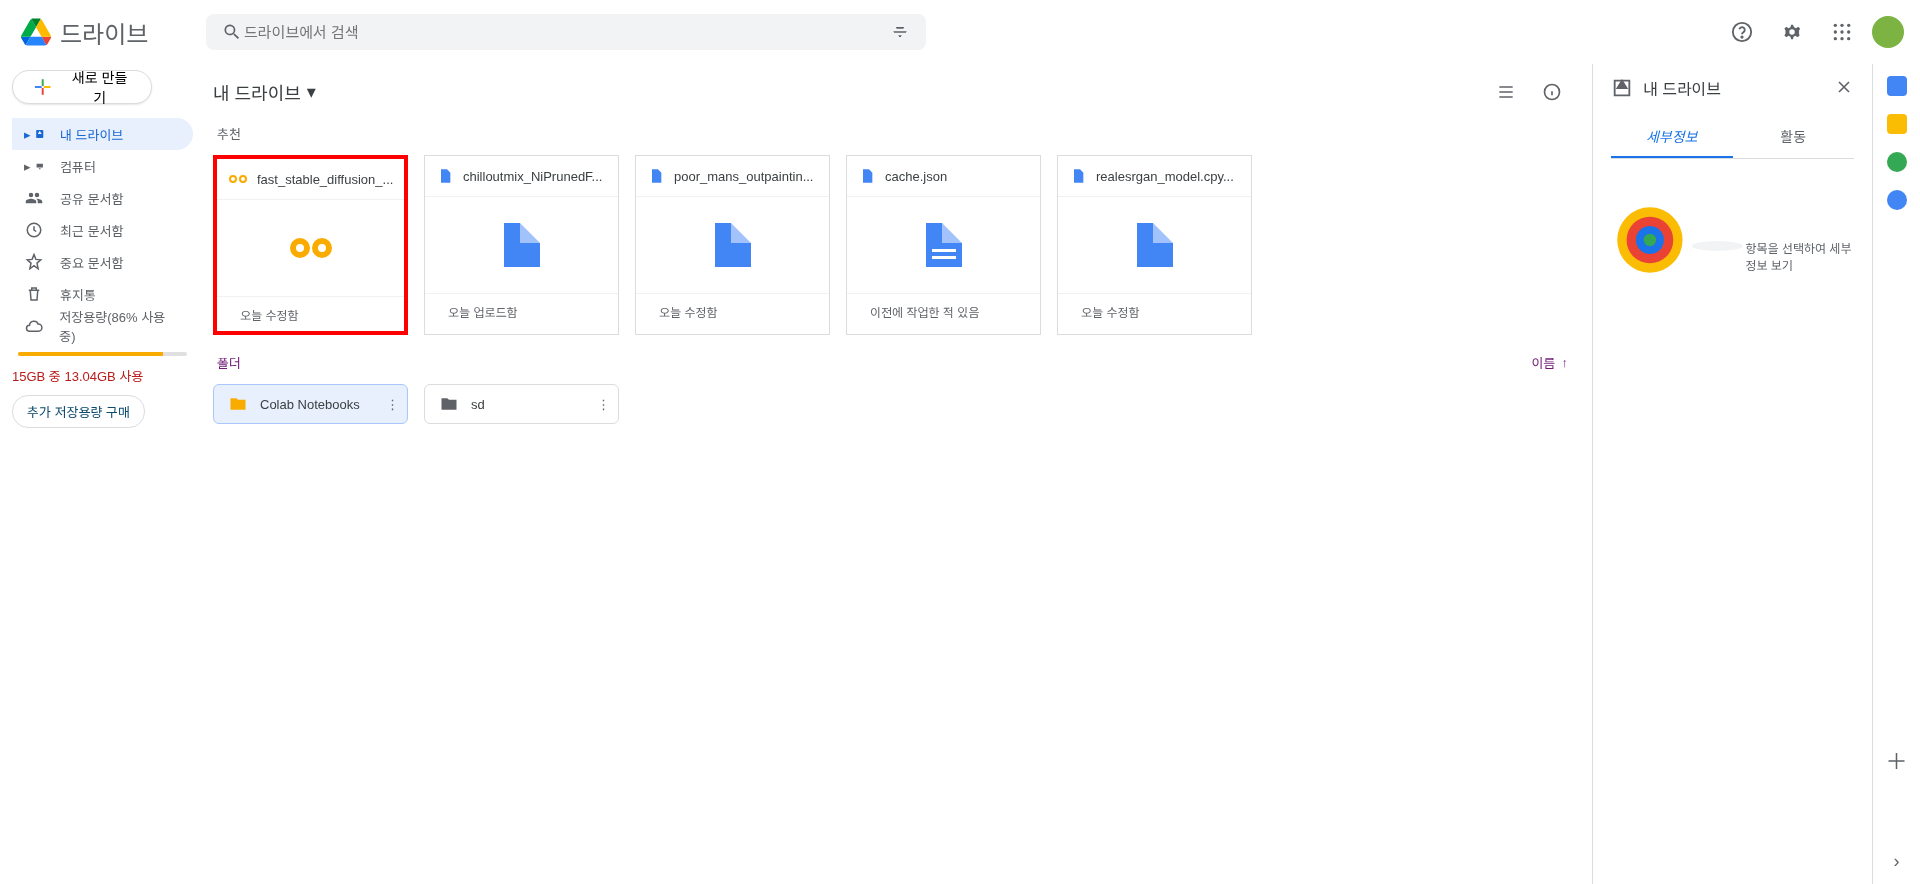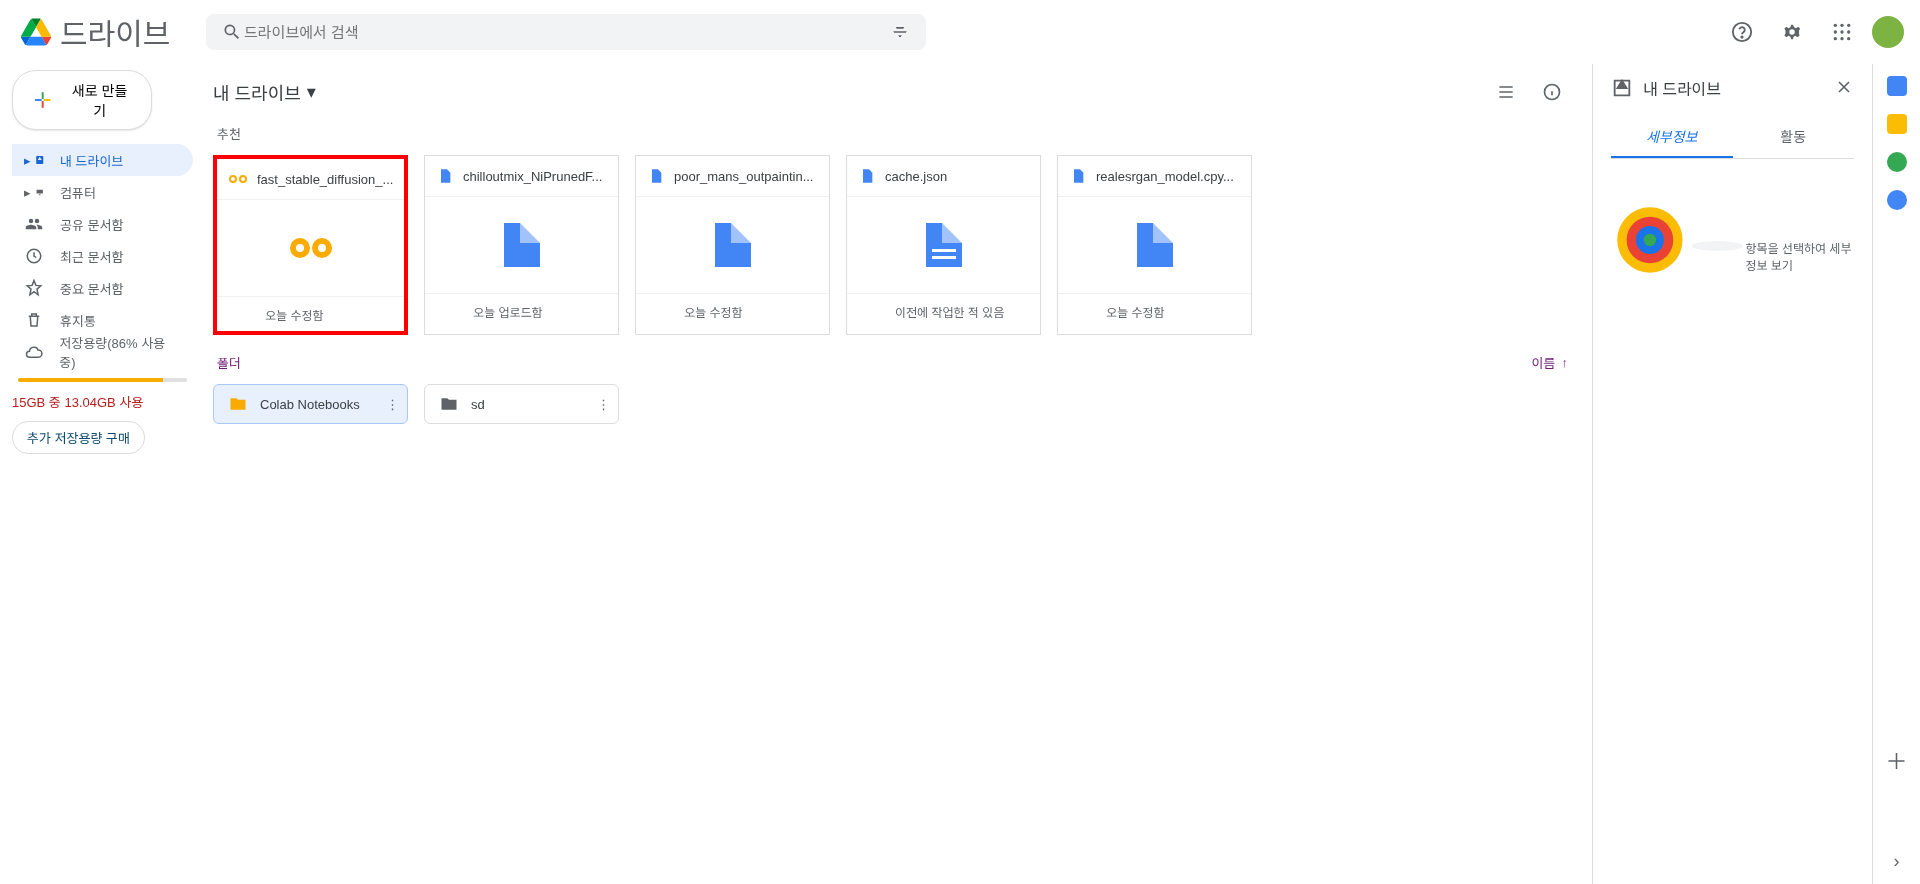--- a/index.html
+++ b/index.html
@@ -1,47 +1,47 @@
 <!DOCTYPE html>
 <html><head>
 <meta charset="utf-8">
 <style>
 * { margin:0; padding:0; box-sizing:border-box; font-family:Arial, "Noto Sans KR", sans-serif; }
 body { background:#fff; font-size:14px; color:#3c4043; }
 .header { display:flex; align-items:center; height:64px; padding:0 16px; }
 .logo-area { display:flex; align-items:center; width:190px; }
 .drive-logo { width:40px; height:40px; display:flex; align-items:center; justify-content:center; }
-.app-name { font-size:30px; color:#5f6368; margin-left:4px; }
+.app-name { font-size:24px; color:#5f6368; margin-left:4px; }
 .search-bar { flex:0 0 720px; height:36px; background:#f1f3f4; border-radius:8px; display:flex; align-items:center; padding:0 14px; }
 .search-bar input { flex:1; border:none; background:transparent; font-size:15px; outline:none; color:#5f6368; }
 .header-right { margin-left:auto; display:flex; align-items:center; gap:10px; }
 .icon-btn { width:40px; height:40px; border-radius:50%; display:flex; align-items:center; justify-content:center; cursor:pointer; color:#5f6368; }
 .avatar { width:32px; height:32px; border-radius:50%; background:#7cb342; }
 .body { display:flex; height:calc(100vh - 64px); }
 .sidebar { width:205px; padding:6px 0 0 12px; }
-.new-btn { width:140px; height:60px; border:1px solid #dadce0; border-radius:24px; background:#fff; display:flex; align-items:center; gap:12px; padding:0 18px; font-size:14px; cursor:pointer; box-shadow:0 1px 2px rgba(0,0,0,0.1); margin-bottom:14px; }
+.new-btn { width:140px; height:34px; border:1px solid #dadce0; border-radius:24px; background:#fff; display:flex; align-items:center; gap:12px; padding:0 18px; font-size:14px; cursor:pointer; box-shadow:0 1px 2px rgba(0,0,0,0.1); margin-bottom:14px; }
 .nav-item { display:flex; align-items:center; height:32px; padding:0 12px; border-radius:0 16px 16px 0; cursor:pointer; font-size:13px; color:#5f6368; margin-right:12px; }
 .nav-item.active { background:#e8f0fe; color:#1967d2; }
 .nav-item .nav-icon { width:20px; display:flex; align-items:center; justify-content:center; margin-right:16px; }
 .storage-bar { margin:10px 18px 0 6px; }
 .storage-track { height:4px; background:#e0e0e0; border-radius:2px; overflow:hidden; }
 .storage-fill { height:100%; width:86%; background:#f9ab00; }
 .storage-text { font-size:13px; color:#b91c1c; margin:10px 0; }
 .buy-btn { border:1px solid #dadce0; border-radius:16px; padding:6px 14px; font-size:13px; color:#0c4a6e; background:#fff; cursor:pointer; }
 .main { flex:1; padding:0 16px 0 8px; overflow:auto; }
 .breadcrumb-row { display:flex; align-items:center; height:56px; }
 .breadcrumb { font-size:18px; color:#3c4043; display:flex; align-items:center; gap:6px; cursor:pointer; }
 .breadcrumb-row .right { margin-left:auto; display:flex; gap:6px; }
 .section-label { font-size:13px; color:#5f6368; margin:4px 0 12px 4px; }
 .cards { display:flex; gap:16px; margin-bottom:18px; }
 .card { width:195px; border:1px solid #dadce0; border-radius:0; overflow:hidden; cursor:pointer; background:#fff; }
 .card.highlighted { border:4px solid #ff0000; }
 .card-top { display:flex; align-items:center; height:40px; padding:0 12px; gap:10px; font-size:13px; color:#3c4043; white-space:nowrap; overflow:hidden; text-overflow:ellipsis; }
 .card-preview { height:98px; display:flex; align-items:center; justify-content:center; background:#fff; border-top:1px solid #f1f1f1; border-bottom:1px solid #f1f1f1; }
-.card-foot { height:34px; display:flex; align-items:center; padding:0 12px; font-size:12px; color:#5f6368;margin-left:36px; }
+.card-foot { height:34px; display:flex; align-items:center; padding:0 23px; font-size:12px; color:#5f6368; }
 .folders-header { display:flex; align-items:center; font-size:13px; color:#701a75; margin:8px 4px 12px; }
 .folders-header .sort { margin-left:auto; display:flex; align-items:center; gap:6px; cursor:pointer; }
 .folder-row { display:flex; gap:16px; }
 .folder-chip { width:195px; height:40px; border:1px solid #dadce0; border-radius:6px; display:flex; align-items:center; padding:0 8px 0 14px; gap:12px; font-size:13px; cursor:pointer; }
 .folder-chip.selected { background:#e8f0fe; border-color:#a8c7fa; }
 .folder-chip .menu { margin-left:auto; color:#5f6368; }
 .details-panel { width:280px; border-left:1px solid #dadce0; padding:12px 18px; margin-left:4px; }
 .details-head { display:flex; align-items:center; gap:10px; }
 .details-head .close { margin-left:auto; cursor:pointer; }
 .tabs { display:flex; margin-top:16px; border-bottom:1px solid #dadce0; }

